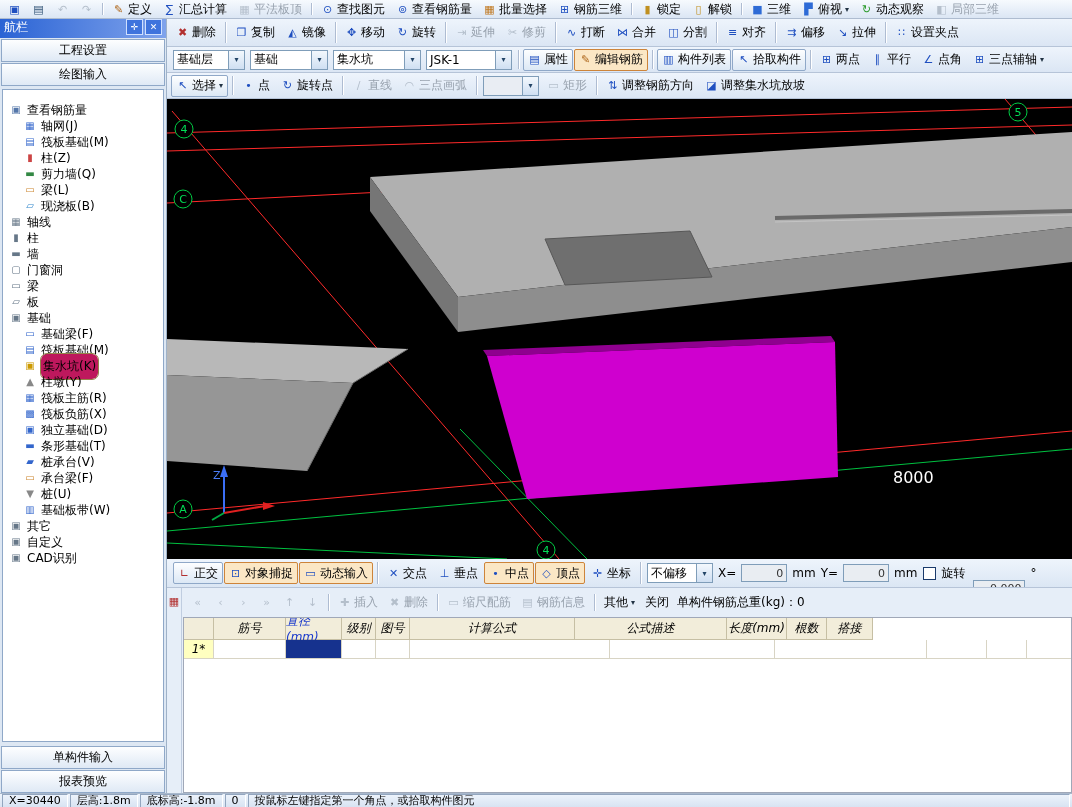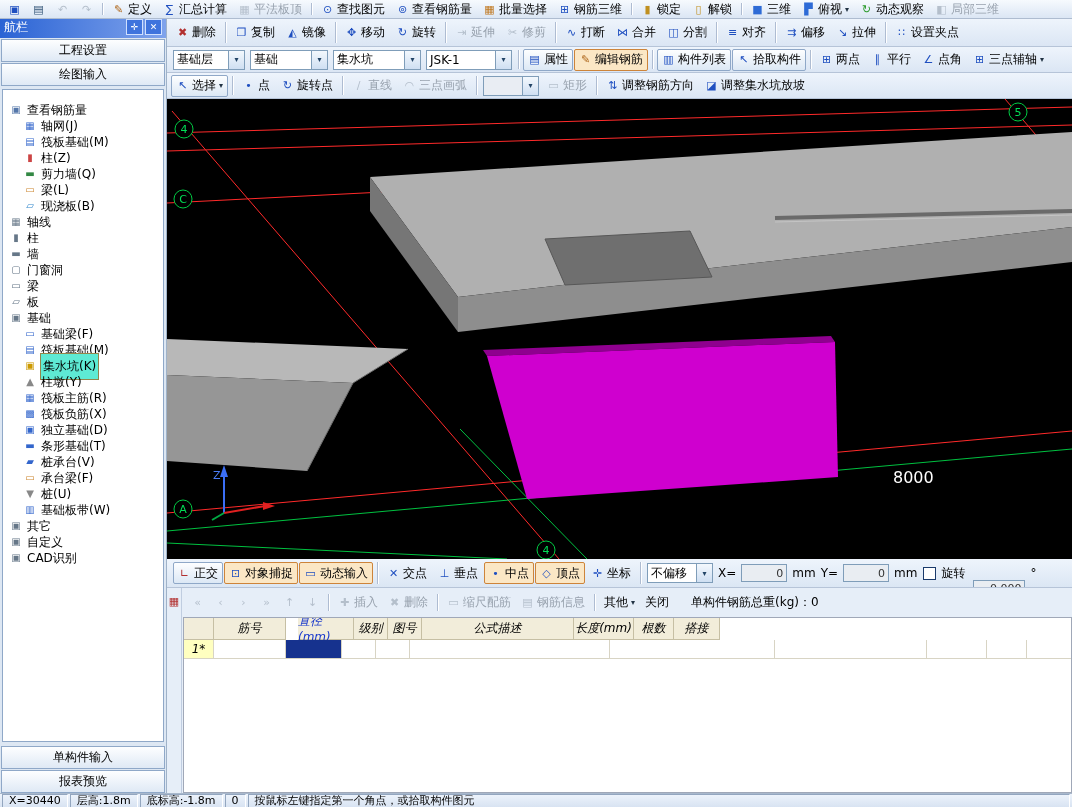--- a/index.html
+++ b/index.html
@@ -34,57 +34,57 @@
     border:1px solid #7f9db9;box-sizing:border-box;margin:0 2px;}
   .combo.disabled{background:#e9edf3;}
   .combo .cval{flex:1;padding:0 3px;font-size:12px;overflow:hidden;white-space:nowrap;}
   .combo .cbtn{width:15px;height:100%;background:linear-gradient(#f3f8fd,#cfdff2);
     border-left:1px solid #7f9db9;font-size:8px;color:#246;display:flex;align-items:center;justify-content:center;}
   .field{height:18px;border:1px solid #7f9db9;background:#e9edf2;color:#333;
     font-size:11px;text-align:right;padding:0 3px;box-sizing:border-box;font-family:inherit;margin:0 2px;}
   .baretext{font-size:12px;padding:0 2px;white-space:nowrap;}
   .checkwrap{display:inline-flex;align-items:center;gap:3px;margin:0 3px;}
   .checkbox{width:11px;height:11px;background:#fff;border:1px solid #1a3a6b;display:inline-block;}
-  [data-name="total-weight-label"]{margin-left:14px;color:#000;}
+  [data-name="total-weight-label"]{color:#000;}
   
   .sidebar{position:absolute;left:0;top:19px;width:167px;height:774px;
     background:#dde7f3;border-right:1px solid #9fb2c8;box-sizing:border-box;
     display:flex;flex-direction:column;}
   .sidebar-title{height:19px;flex:0 0 19px;background:linear-gradient(90deg,#2a63d4,#7fa3ec);
     color:#fff;display:flex;align-items:flex-start;padding:0 4px;}
   .sidebar-title .spacer{flex:1;}
   .title-btn{width:15px;height:14px;background:#3f74dd;border:1px solid #cfe0ff;color:#fff;
     font-size:9px;display:flex;align-items:center;justify-content:center;margin-left:2px;}
   .side-btn{height:21px;flex:0 0 21px;margin:1px 1px 0 1px;border:1px solid #8fa8c8;
     background:linear-gradient(#fdfeff,#dfe9f5);display:flex;align-items:center;justify-content:center;}
   .tree-wrap{flex:1;background:#fff;border:1px solid #8fa8c8;margin:3px 2px;
     overflow:hidden;padding-top:12px;box-sizing:border-box;}
   .tree-row{height:16px;display:flex;align-items:center;gap:4px;padding-left:6px;white-space:nowrap;}
   .tree-row.lvl1{padding-left:20px;}
   .ticon{width:14px;text-align:center;font-size:10px;line-height:1;}
-  .tree-row.selected .tlabel{background:#5eead4;outline:1px solid #94854a;padding:4px 2px;}
+  .tree-row.selected .tlabel{background:#be185d;outline:1px solid #94854a;padding:4px 2px;border-radius:6px;}
   
   .viewport{position:absolute;left:167px;top:99px;width:905px;height:460px;background:#000;}
   
   .snapbar{position:absolute;left:167px;top:559px;width:905px;height:29px;
     background:linear-gradient(#eef4fc,#dbe6f4);border-bottom:1px solid #b6c4d8;
     display:flex;align-items:center;gap:1px;padding:0 6px;box-sizing:border-box;white-space:nowrap;overflow:hidden;}
   
   .bottom-panel{position:absolute;left:167px;top:588px;width:905px;height:205px;background:#e6eef8;}
   .bp-strip{position:absolute;left:0;top:0;width:15px;height:205px;border-right:1px solid #c0cde0;
     display:flex;justify-content:center;padding-top:8px;box-sizing:border-box;}
   .grid-toolbar{position:absolute;left:16px;top:3px;right:0;height:23px;
     display:flex;align-items:center;gap:2px;padding:0 4px;white-space:nowrap;overflow:hidden;}
   .table{position:absolute;left:16px;top:29px;right:0;bottom:0;background:#fff;
     border:1px solid #a0a8b8;overflow:hidden;}
   .thead,.trow{display:flex;font-style:italic;}
   .th{box-sizing:border-box;height:22px;background:#f2edda;border-right:1px solid #c6bfa4;
     border-bottom:1px solid #c6bfa4;display:flex;align-items:center;justify-content:center;
     font-size:12px;flex:0 0 auto;}
-  .th.active{color:#1a3acc;margin-left:12px;}
+  .th.active{color:#1a3acc;}
   .td{box-sizing:border-box;height:19px;background:#fff;border-right:1px solid #d8d4c4;
     border-bottom:1px solid #d8d4c4;display:flex;align-items:center;justify-content:center;
     font-size:12px;flex:0 0 auto;}
   .td.rowhdr{background:#ffffc0;}
   .td.selcell{background:#16328e;}
   
   .statusbar{position:absolute;left:0;top:793px;width:1072px;height:14px;
     background:linear-gradient(#eef4fc,#d8e3f2);border-top:1px solid #a8b8cc;
     display:flex;align-items:center;gap:2px;padding:0 2px;box-sizing:border-box;font-size:11px;}
   .sb-cell{border:1px solid;border-color:#93a6bf #fff #fff #93a6bf;height:12px;
@@ -634,20 +634,21 @@
       </span>
       <span class="baretext" data-name="total-weight-label">单构件钢筋总重(kg)：0</span>
     </div>
   <div class="table" data-name="rebar-table">
     <div class="thead" id="table-head" data-name="rebar-table-header">
         <span class="th" data-name="table-corner-cell" style="width: 30px;"></span>
         <span class="th" data-name="column-header" style="width: 72px;">筋号</span>
         <span class="th active" data-name="column-header" style="width: 56px;">直径(mm)</span>
         <span class="th" data-name="column-header" style="width: 34px;">级别</span>
         <span class="th" data-name="column-header" style="width: 34px;">图号</span>
+        <span class="th" data-name="column-header" style="width: 165px;">计算公式</span>
         <span class="th" data-name="column-header" style="width: 152px;">公式描述</span>
         <span class="th" data-name="column-header" style="width: 60px;">长度(mm)</span>
         <span class="th" data-name="column-header" style="width: 40px;">根数</span>
         <span class="th" data-name="column-header" style="width: 46px;">搭接</span>
       </div>
     <div class="trow" id="table-row" data-name="table-row">
         <span class="td rowhdr" data-name="row-header-cell" style="width: 30px;">1*</span>
         <span class="td" data-name="table-cell" style="width: 72px;"></span>
         <span class="td selcell" data-name="table-cell" style="width: 56px;"></span>
         <span class="td" data-name="table-cell" style="width: 34px;"></span>

